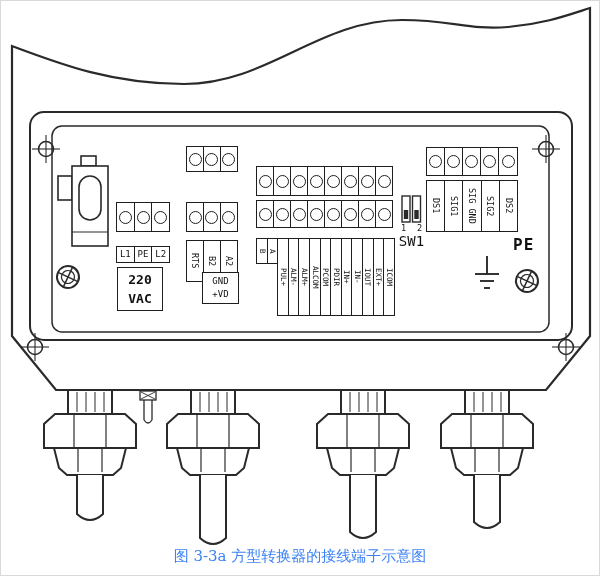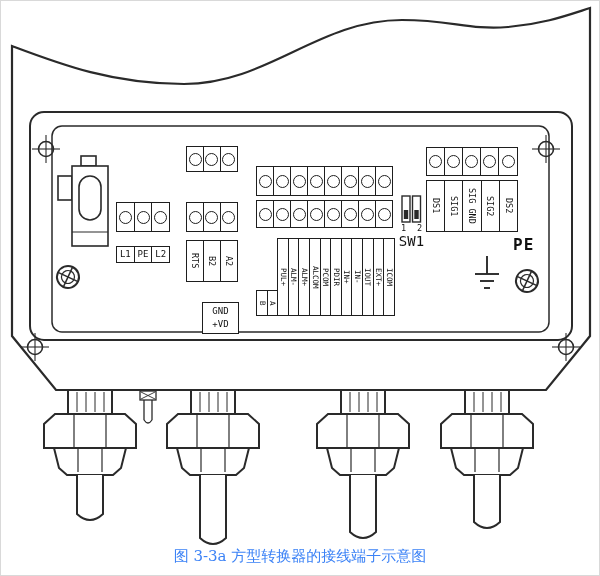--- a/index.html
+++ b/index.html
@@ -4,21 +4,21 @@
 <style>
   html,body { margin:0; padding:0; background:#fff; }
   .stage {
     position:relative; width:600px; height:576px; background:#fff; overflow:hidden;
     font-family:"DejaVu Sans Mono","Liberation Mono",monospace; color:#111;
     box-shadow: inset 0 0 0 1px #d9d9d9;
   }
   svg.art { position:absolute; left:0; top:0; }
 
   
-  .strip { position:absolute; display:flex; align-items:flex-end; }
+  .strip { position:absolute; display:flex; align-items:flex-start; }
   .term {
     box-sizing:border-box; border:1.3px solid #1e1e1e; background:#fff;
     display:flex; align-items:center; justify-content:center;
   }
   .term + .term { margin-left:-1.3px; }
   .term::after {
     content:""; box-sizing:border-box; width:13px; height:13px;
     border:1.4px solid #1e1e1e; border-radius:50%;
   }
   .s-aux .term { width:18.2px; height:26px; }
@@ -45,21 +45,21 @@
   .l-io  .io-tall  .lcell { width:11.6px; height:78px; font-size:7.5px; }
   .l-ds  .lcell { width:19.2px; height:52px; font-size:8.5px; }
 
   .box220 {
     position:absolute; left:117px; top:267px; width:46px; height:44px;
     box-sizing:border-box; border:1.6px solid #1e1e1e; background:#fff;
     display:flex; flex-direction:column; align-items:center; justify-content:center;
     font-size:13px; font-weight:bold; line-height:19px;
   }
   .boxgnd {
-    position:absolute; left:202px; top:302px; width:37px; height:32px;
+    position:absolute; left:202px; top:272px; width:37px; height:32px;
     box-sizing:border-box; border:1.3px solid #1e1e1e; background:#fff;
     display:flex; flex-direction:column; align-items:center; justify-content:center;
     font-size:9px; line-height:13px;
   }
   .swnums {
     position:absolute; left:401px; top:224px; width:21px;
     display:flex; justify-content:space-between; font-size:8.5px; line-height:1;
   }
   .swname {
     position:absolute; left:396px; top:234px; width:31px;
@@ -262,20 +262,24 @@
       <span class="term"></span>
   </div>
 
   <div class="strip l-pwr" style="left:116px; top:246px;">
 
   <span class="lcell">L1</span>
       <span class="lcell">PE</span>
       <span class="lcell">L2</span>
     </div>
 
+  <div class="box220">
+    <span>220</span>
+    <span>VAC</span>
+  </div>
 
   <div class="strip l-com" style="left:186px; top:240px;">
 
   <span class="lcell vert">RTS</span>
       <span class="lcell vert">B2</span>
       <span class="lcell vert">A2</span>
     </div>
 
   <div class="boxgnd">
     <span>GND</span>

